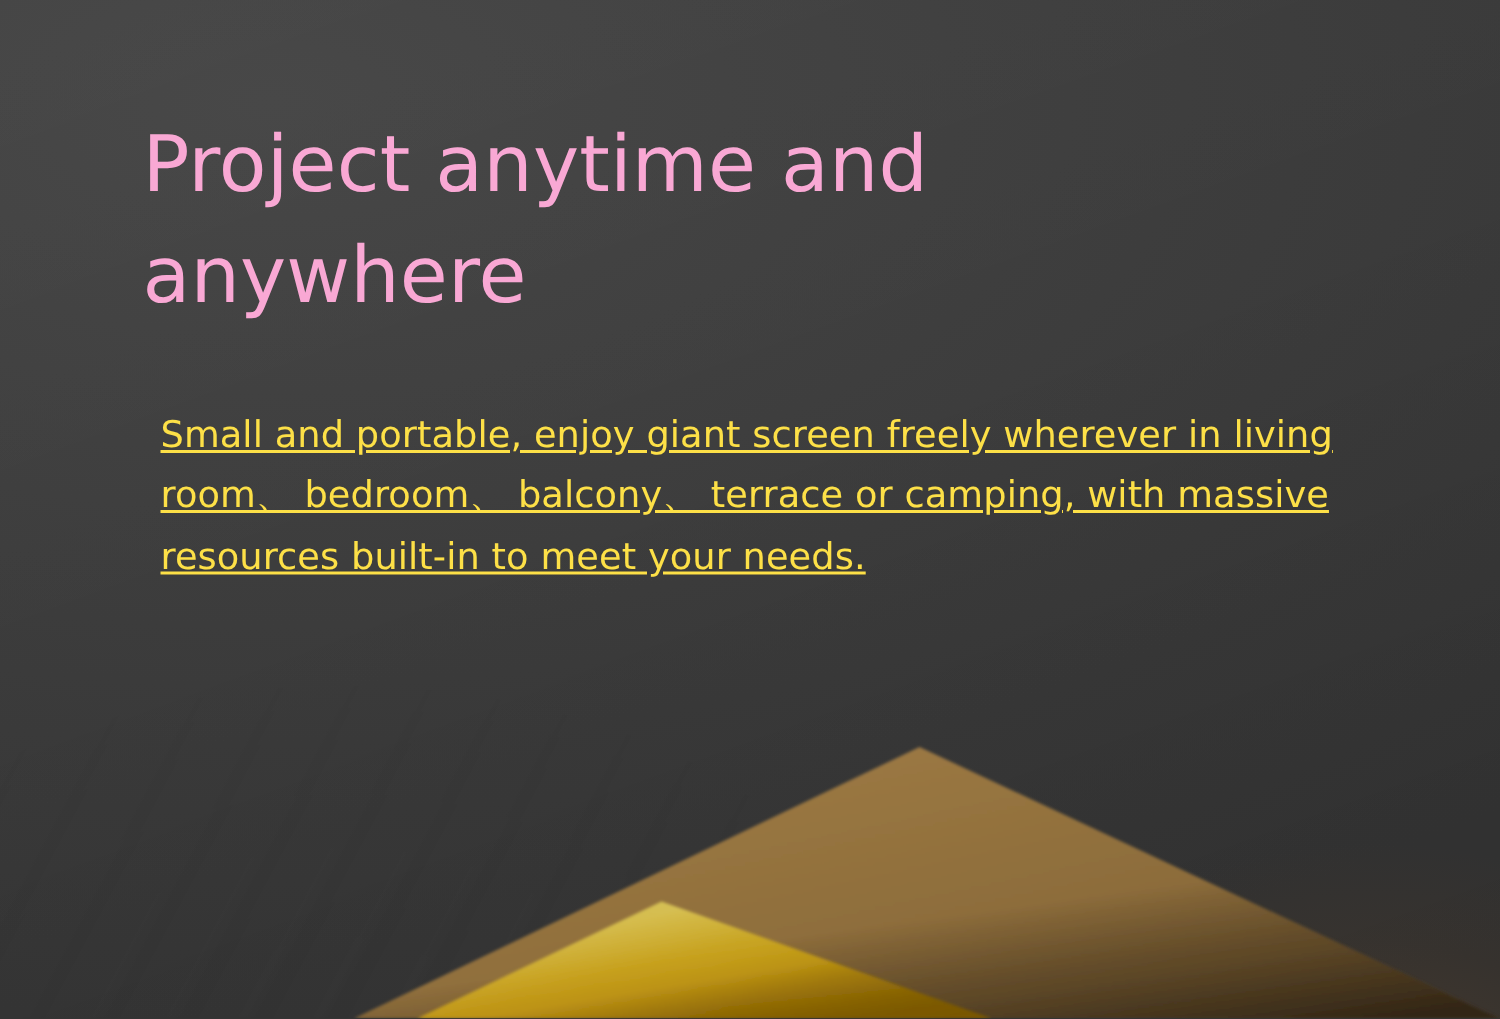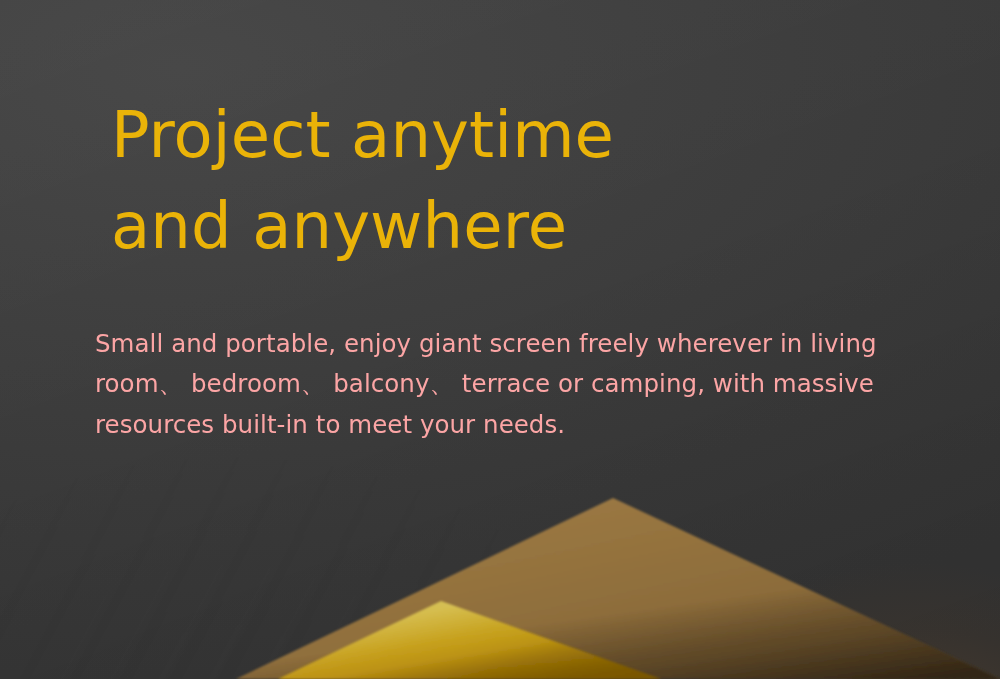--- a/index.html
+++ b/index.html
@@ -77,38 +77,39 @@
 
   
   .content {
     position: absolute;
     left: 95px;
     top: 74px;
     width: 860px;
   }
 
   .headline {
-    margin: 16px;
-    color: #eab308;
-    font-size: 64px;
+    margin: 0;
+    color: #f9a8d4;
+    font-size: 52px;
     font-weight: 400;
     line-height: 1.42;
     letter-spacing: 0.1px;
     max-width: 640px;
   }
 
   .subcopy {
-    margin: 0;
+    margin: 12px;
     padding-top: 36px;
-    color: #fca5a5;
+    color: #fde047;
     font-size: 24.5px;
     font-weight: 400;
     line-height: 1.66;
     letter-spacing: 0.05px;
     max-width: 845px;
+    text-decoration: underline;
   }
 </style>
 </head>
 <body>
 
 <div id="stage">
 
   <div class="bg-base"></div>
   <div class="bg-vignette"></div>
   <div class="bg-streaks"></div>

